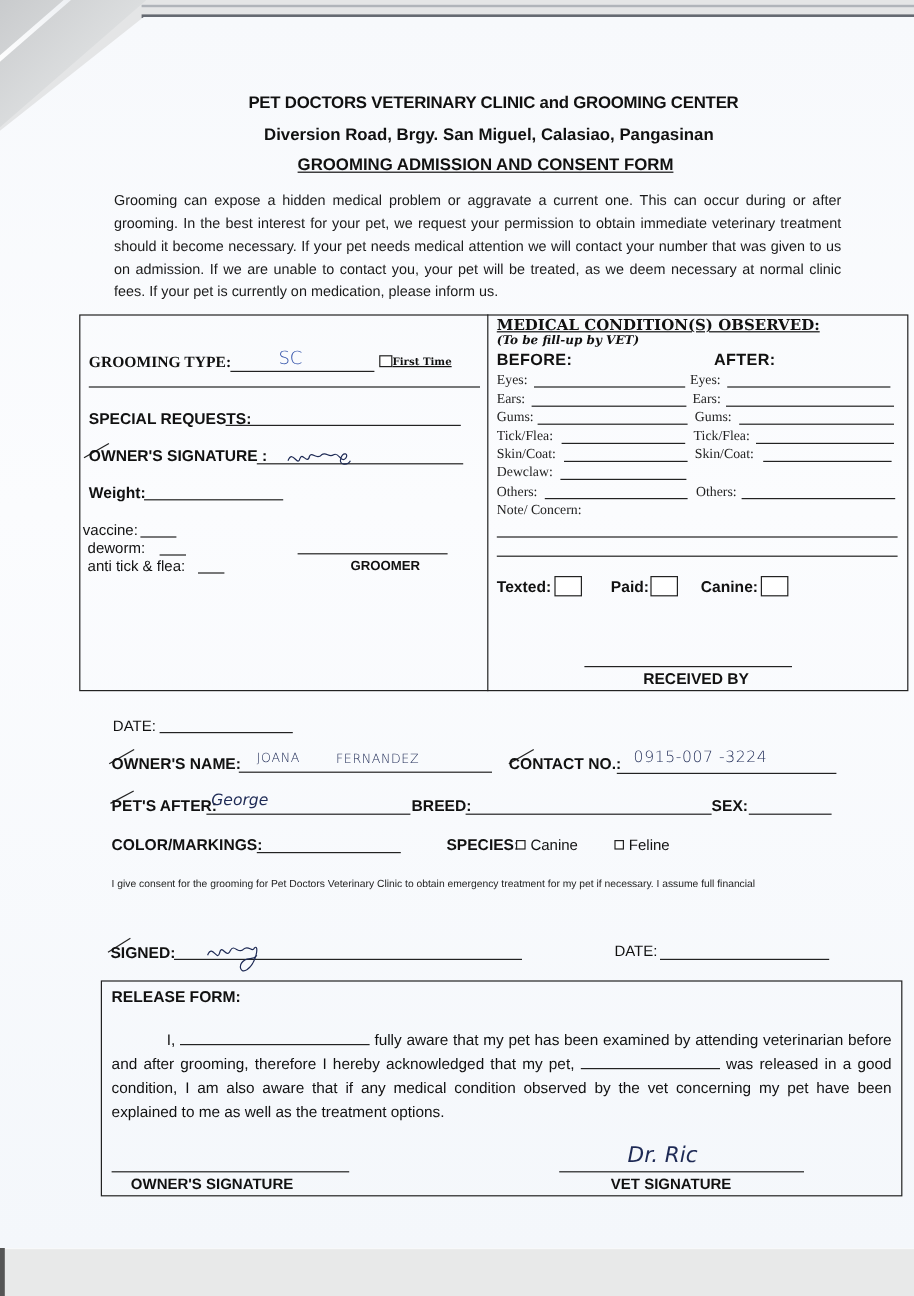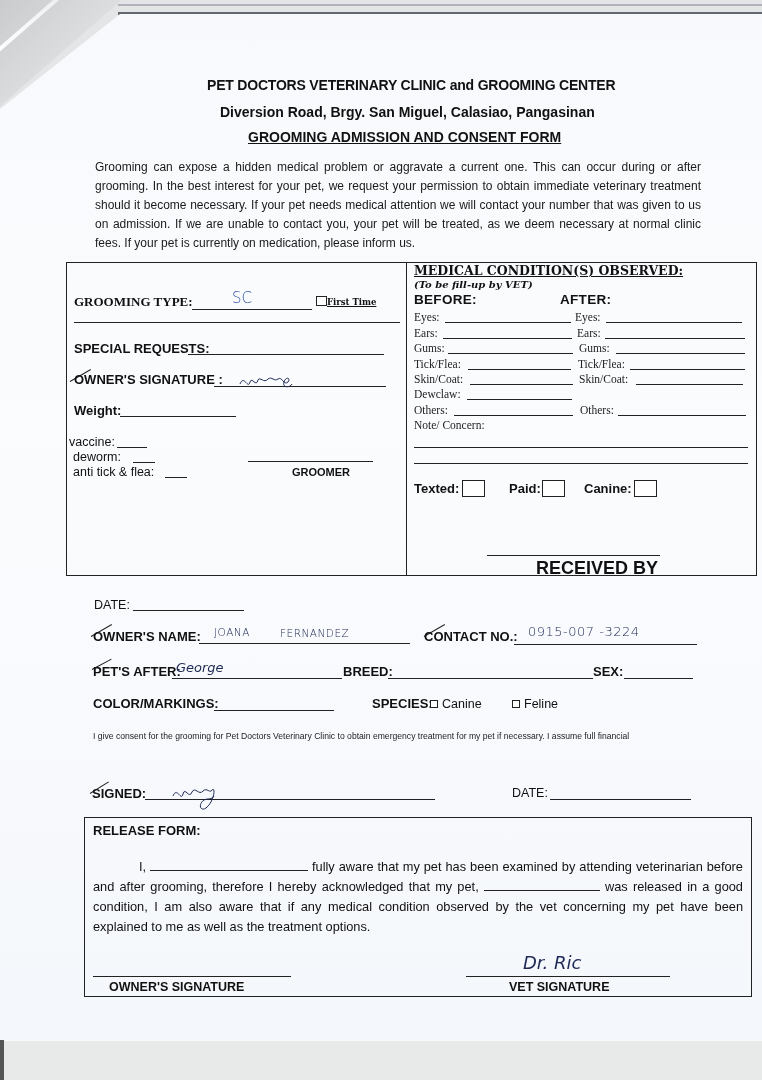--- a/index.html
+++ b/index.html
@@ -97,21 +97,21 @@
 <div class="line" style="left:133px; top:462px; width:22px;"></div>
 <div class="abs" style="left:73px; top:465px; font-size:12.5px;">anti tick &amp; flea:</div>
 <div class="line" style="left:165px; top:477px; width:22px;"></div>
 
 <div class="line" style="left:248px; top:461px; width:125px;"></div>
 <div class="abs" style="left:292px; top:466px; font-size:11px; font-weight:bold;">GROOMER</div>
 
 <div class="abs serif" style="left:414px; top:263px; font-size:12.5px; font-weight:bold; text-decoration:underline;">MEDICAL CONDITION(S) OBSERVED:</div>
 <div class="abs serif" style="left:414px; top:279px; font-size:10px; font-weight:bold; font-style:italic;">(To be fill-up by VET)</div>
 <div class="abs" style="left:414px; top:292px; font-size:13.5px; font-weight:900; letter-spacing:.3px;">BEFORE:</div>
-<div class="abs" style="left:560px; top:292px; font-size:13.5px; font-weight:900; letter-spacing:.3px;text-align:center;">AFTER:</div>
+<div class="abs" style="left:595px; top:292px; font-size:13.5px; font-weight:900; letter-spacing:.3px;text-align:center;">AFTER:</div>
 
 <div class="abs lbl-s" style="left:414px; top:311px;">Eyes:</div>
 <div class="line" style="left:445px; top:322px; width:126px;"></div>
 <div class="abs lbl-s" style="left:414px; top:327px;">Ears:</div>
 <div class="line" style="left:443px; top:338px; width:129px;"></div>
 <div class="abs lbl-s" style="left:414px; top:342px;">Gums:</div>
 <div class="line" style="left:448px; top:353px; width:125px;"></div>
 <div class="abs lbl-s" style="left:414px; top:358px;">Tick/Flea:</div>
 <div class="line" style="left:468px; top:369px; width:103px;"></div>
 <div class="abs lbl-s" style="left:414px; top:373px;">Skin/Coat:</div>
@@ -139,21 +139,21 @@
 <div class="line" style="left:414px; top:463px; width:334px;"></div>
 
 <div class="abs lbl-b" style="left:414px; top:481px;">Texted:</div>
 <div class="chk-lg" style="left:462px; top:480px;"></div>
 <div class="abs lbl-b" style="left:509px; top:481px;">Paid:</div>
 <div class="chk-lg" style="left:542px; top:480px;"></div>
 <div class="abs lbl-b" style="left:584px; top:481px;">Canine:</div>
 <div class="chk-lg" style="left:634px; top:480px;"></div>
 
 <div class="line" style="left:487px; top:555px; width:173px;"></div>
-<div class="abs lbl-b" style="left:536px; top:558px; font-size:18px;">RECEIVED BY</div>
+<div class="abs lbl-b" style="left:536px; top:558px; font-size:13px;">RECEIVED BY</div>
 
 <div class="abs" style="left:94px; top:598px; font-size:12.5px;">DATE:</div>
 <div class="line" style="left:133px; top:610px; width:111px;"></div>
 
 <div class="slash" style="left:91px; top:636px; width:24px; transform:rotate(-30deg);"></div>
 <div class="abs lbl-b" style="left:93px; top:629px;">OWNER'S NAME:</div>
 <div class="line" style="left:199px; top:643px; width:211px;"></div>
 <div class="abs hand pen-dark" style="left:214px; top:626px; font-size:10.5px; letter-spacing:.5px;">JOANA</div>
 <div class="abs hand pen-dark" style="left:280px; top:627px; font-size:10.5px; letter-spacing:.5px;">FERNANDEZ</div>
 

